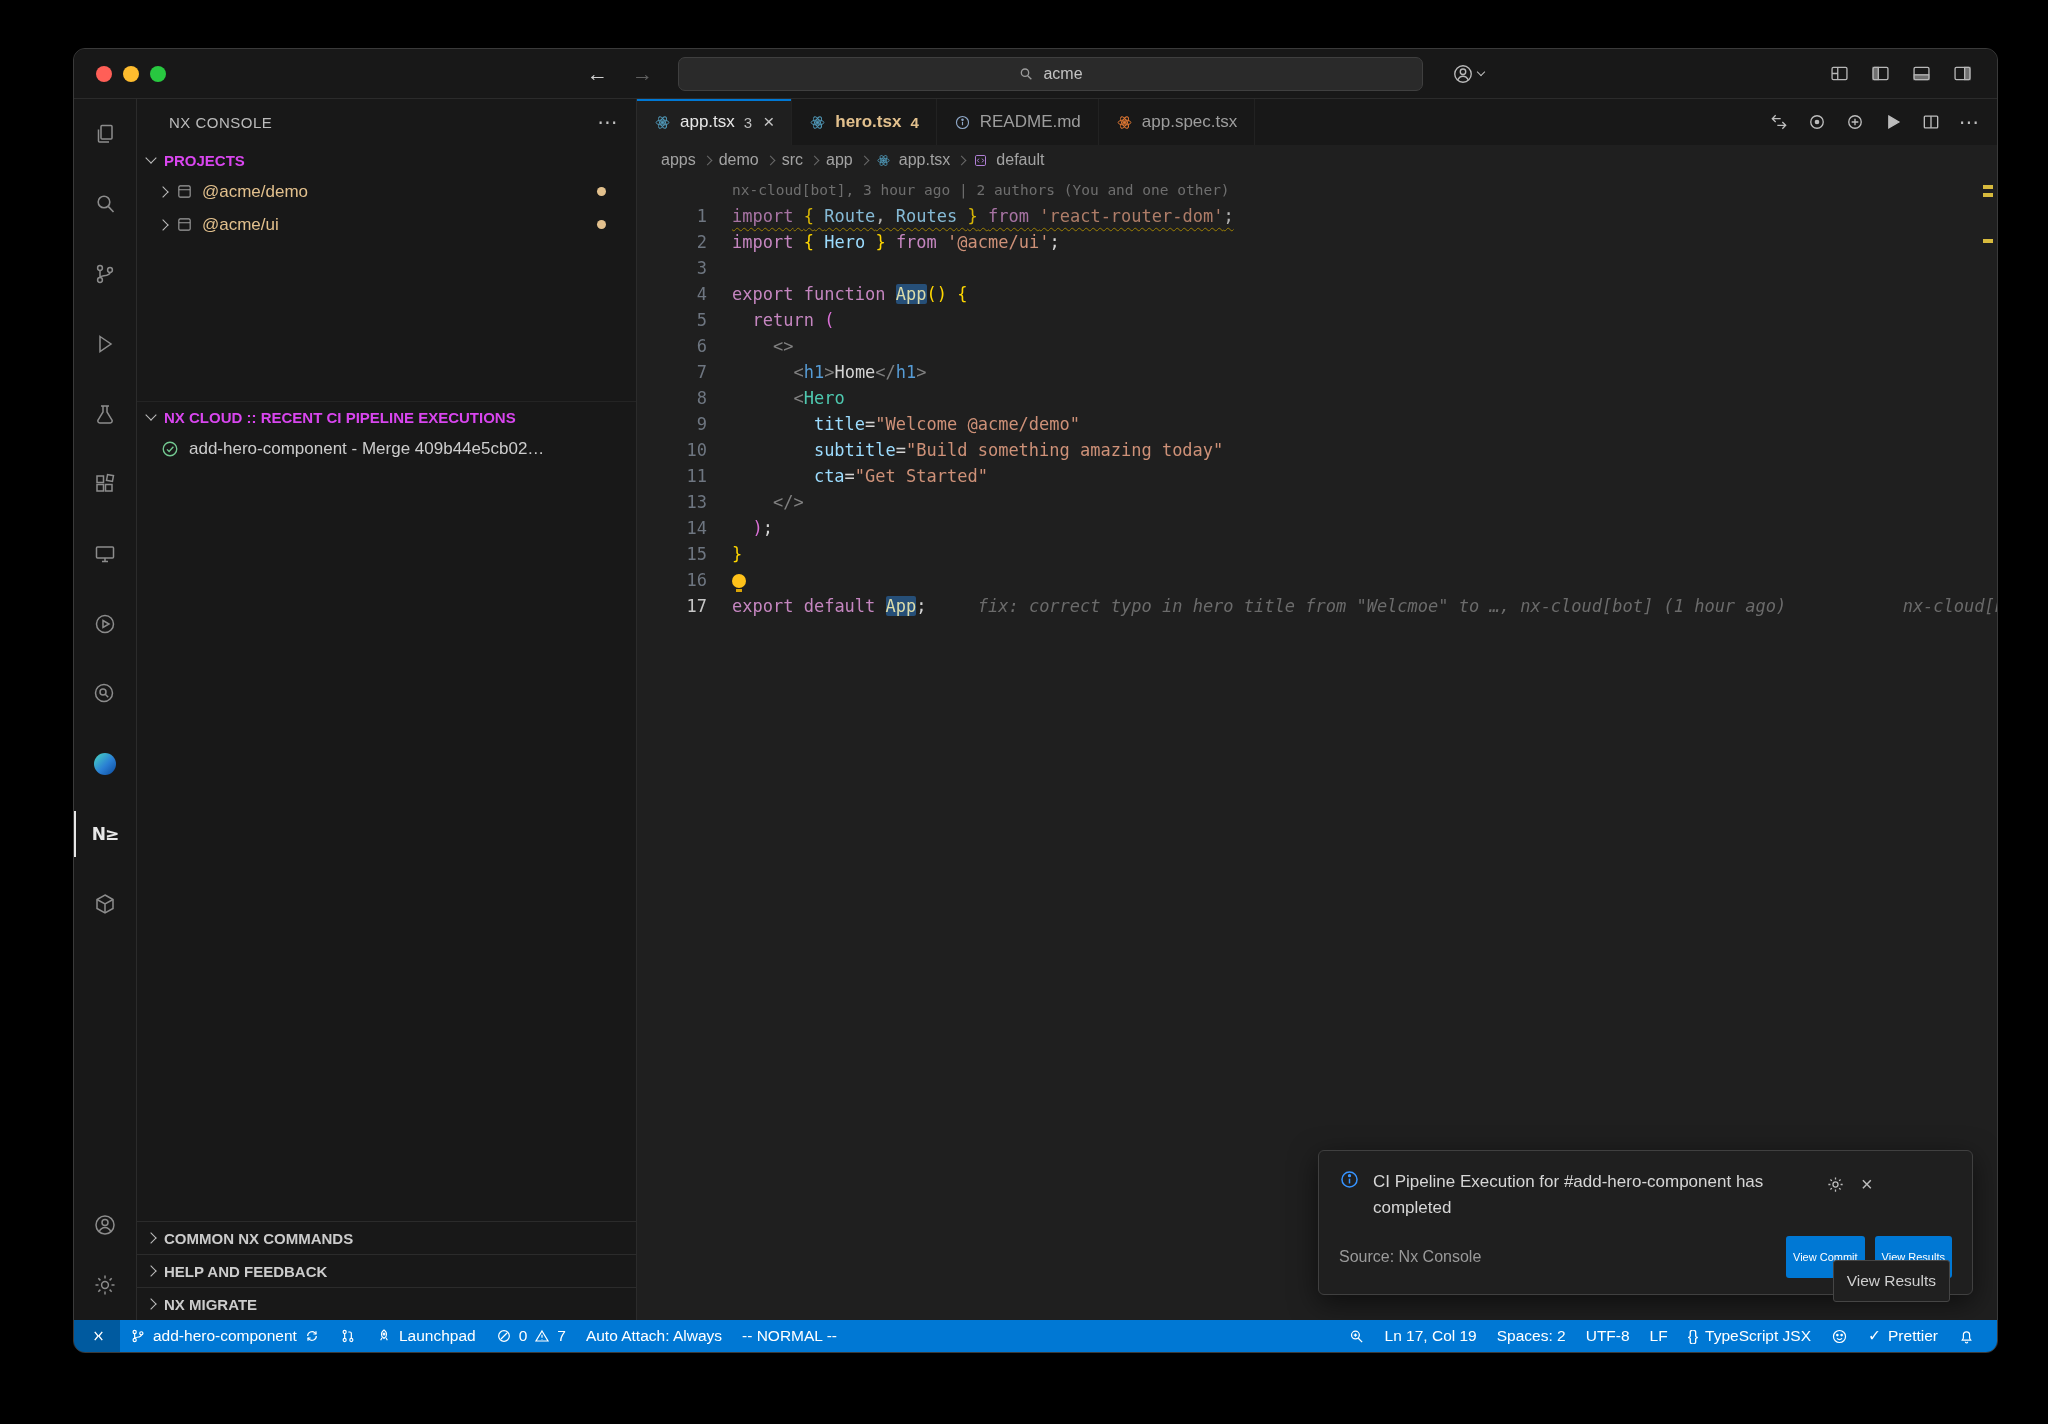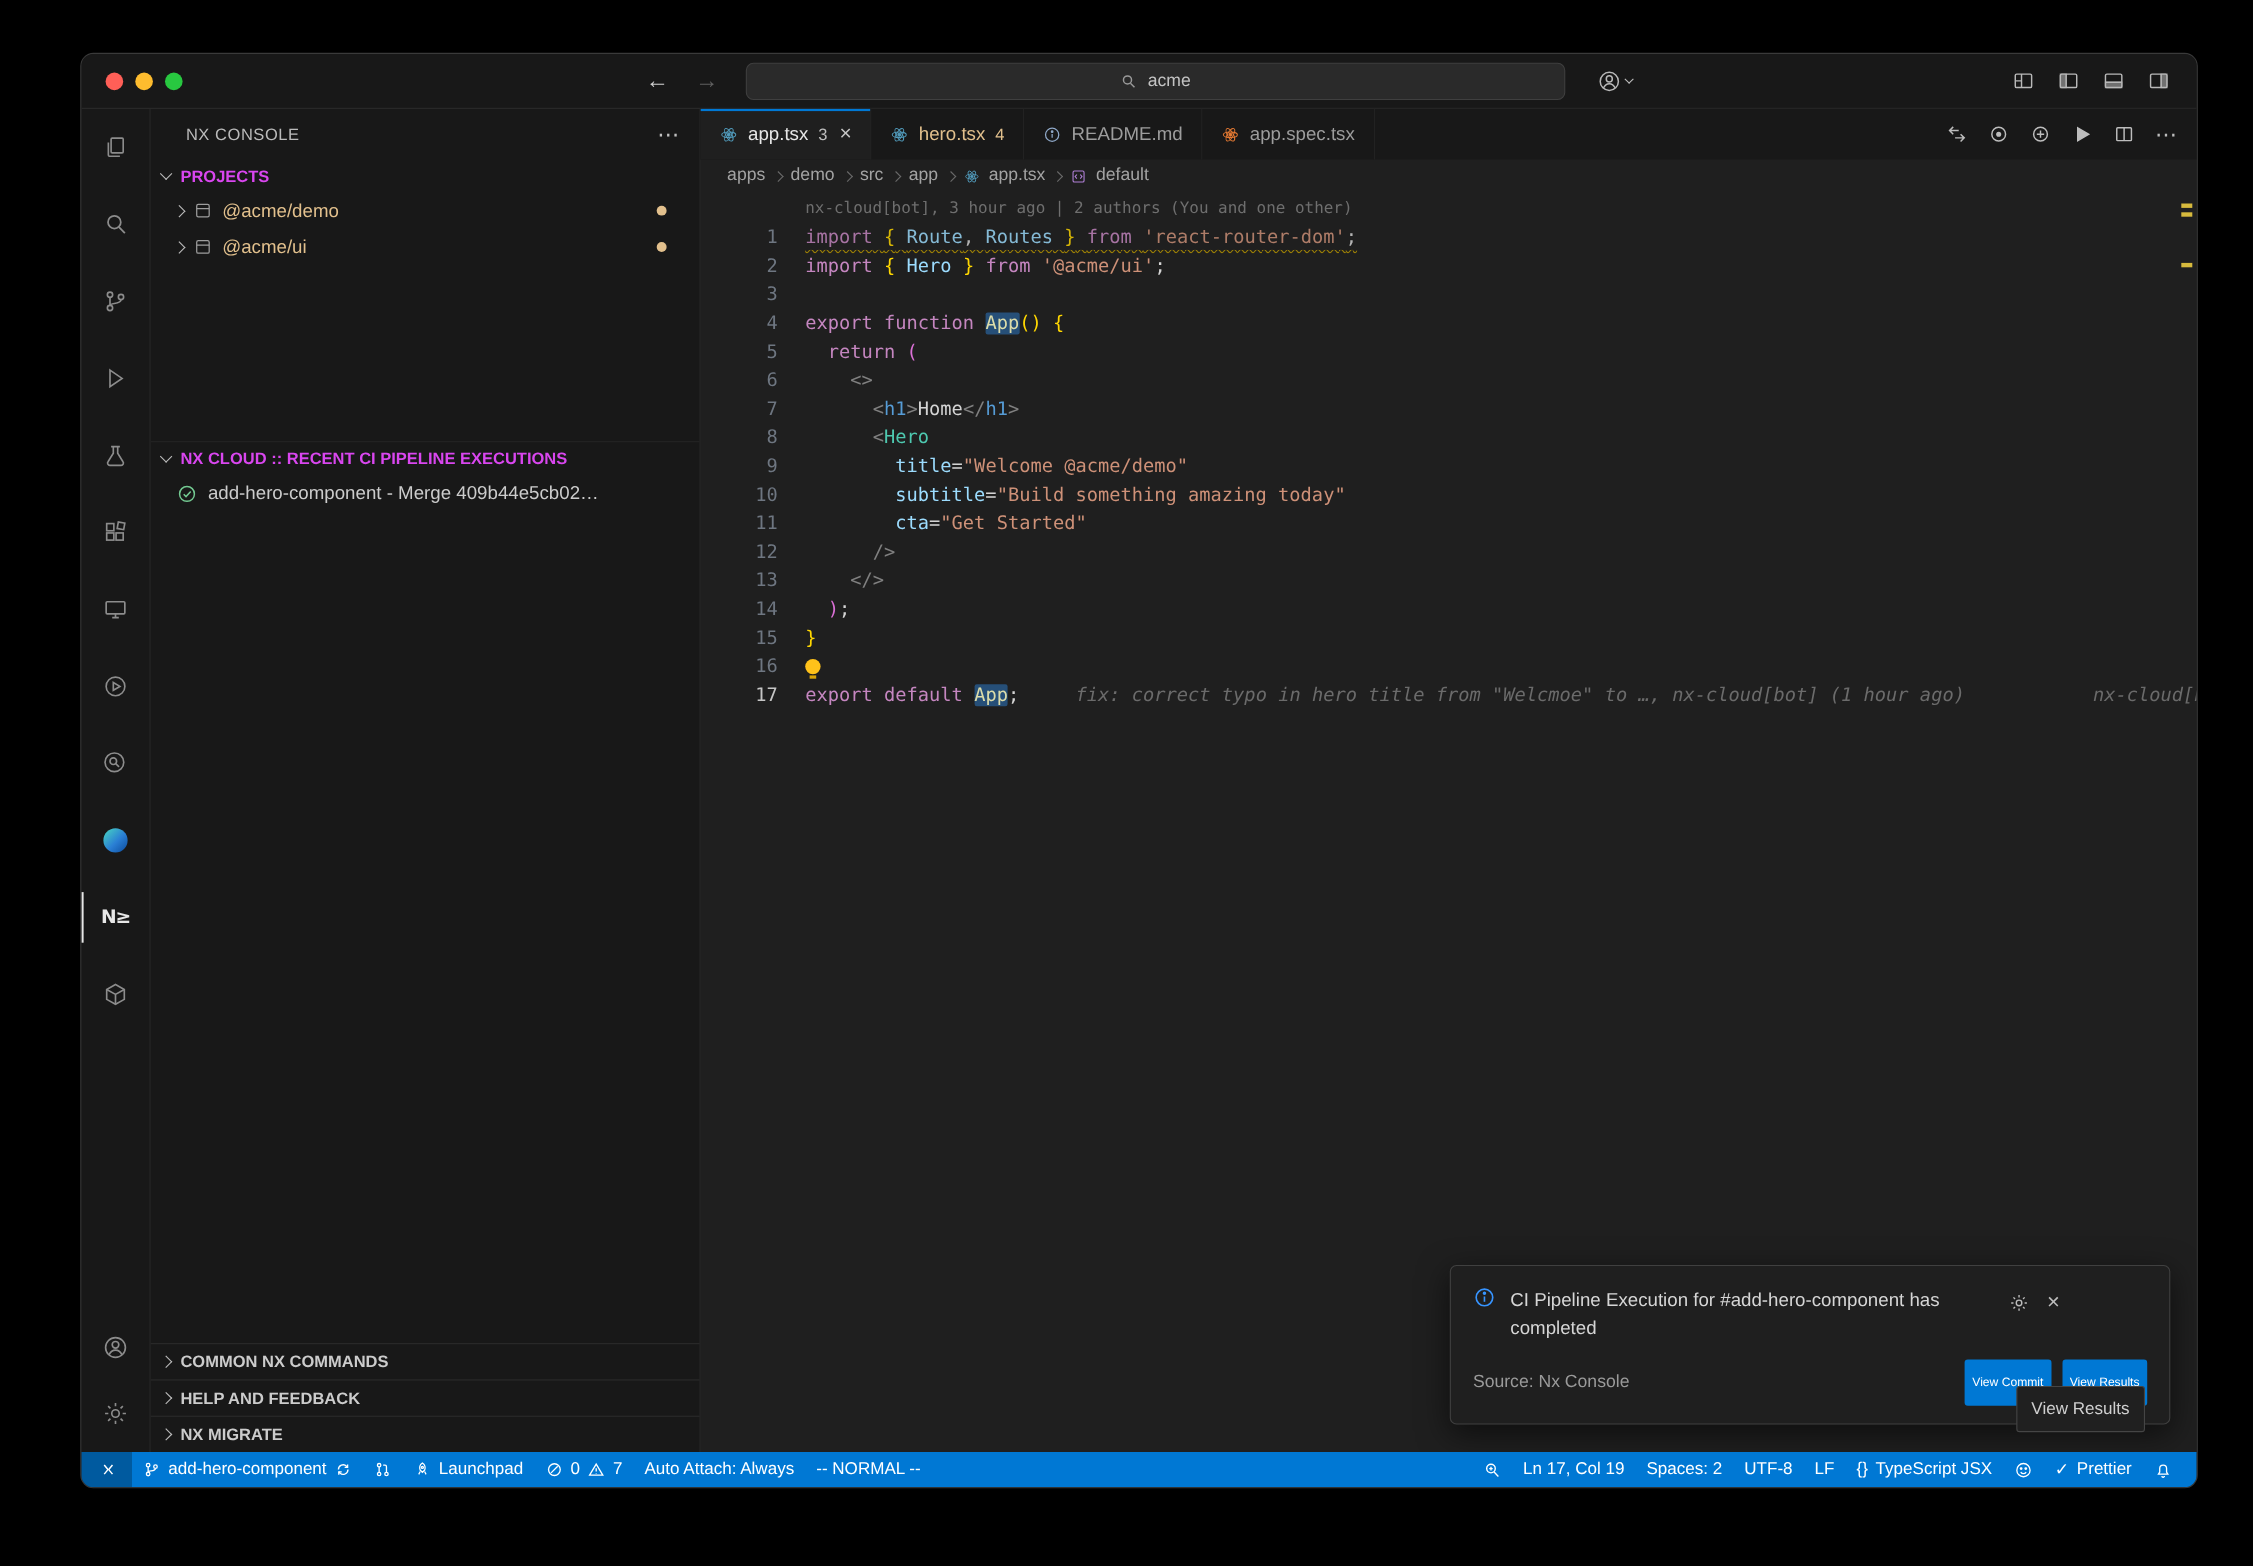--- a/index.html
+++ b/index.html
@@ -52,21 +52,21 @@
     padding-left:10px;font-weight:700;font-size:15px;color:#cccccc;}
   
   .editor-col{flex:1;display:flex;flex-direction:column;min-width:0;background:#1f1f1f;position:relative;}
   .tabbar{flex:0 0 46px;background:#181818;display:flex;align-items:stretch;}
   .tab{display:flex;align-items:center;gap:9px;padding:0 17px;font-size:17px;color:#9d9d9d;
     border-right:1px solid #222222;position:relative;white-space:nowrap;}
   .tab.active{background:#1f1f1f;color:#e7e7e7;}
   .tab.active::before{content:"";position:absolute;left:0;right:0;top:0;height:2px;background:#0078d4;}
   .tab .badge{font-size:15px;color:#bdbdbd;}
   .tab .badge:empty{display:none;}
-  .tab.warn-tab{color:#e2c08d;}
+  .tab.warn-tab{color:#e2c08d;font-weight:bold;}
   .tab.warn-tab .badge{color:#e2c08d;}
   .tab-close{font-size:19px;color:#c5c5c5;margin-left:2px;}
   .tab-actions{margin-left:auto;display:flex;gap:18px;align-items:center;padding-right:18px;color:#bdbdbd;}
   .breadcrumbs{flex:0 0 30px;display:flex;align-items:center;gap:8px;padding-left:24px;font-size:16px;color:#a3a3a3;}
   .bc-sep{display:inline-block;width:7px;height:7px;border-right:1.4px solid #6a6a6a;border-bottom:1.4px solid #6a6a6a;transform:rotate(-45deg);}
   
   .code-wrap{flex:1;position:relative;overflow:hidden;font-family:"DejaVu Sans Mono","Liberation Mono",monospace;
     font-size:17px;line-height:26px;padding-top:2px;}
   .blame-top{padding-left:95px;height:26px;display:flex;align-items:center;font-size:14.5px;color:#6e6e6e;}
   .code-line{display:flex;height:26px;white-space:pre;}
@@ -404,21 +404,20 @@
             <div class="code-line"><span class="ln">2</span><span class="lc"><span class="tk-kw">import</span><span class="tk-pl"> </span><span class="tk-b1">{</span><span class="tk-pl"> </span><span class="tk-v">Hero</span><span class="tk-pl"> </span><span class="tk-b1">}</span><span class="tk-pl"> </span><span class="tk-kw">from</span><span class="tk-pl"> </span><span class="tk-s">'@acme/ui'</span><span class="tk-pl">;</span></span></div>
             <div class="code-line"><span class="ln">3</span><span class="lc"></span></div>
             <div class="code-line"><span class="ln">4</span><span class="lc"><span class="tk-kw">export</span><span class="tk-pl"> </span><span class="tk-kw">function</span><span class="tk-pl"> </span><span class="tk-hl">App</span><span class="tk-b1">()</span><span class="tk-pl"> </span><span class="tk-b1">{</span></span></div>
             <div class="code-line"><span class="ln">5</span><span class="lc"><span class="tk-pl">  </span><span class="tk-kw">return</span><span class="tk-pl"> </span><span class="tk-b2">(</span></span></div>
             <div class="code-line"><span class="ln">6</span><span class="lc"><span class="tk-pl">    </span><span class="tk-ab">&lt;&gt;</span></span></div>
             <div class="code-line"><span class="ln">7</span><span class="lc"><span class="tk-pl">      </span><span class="tk-ab">&lt;</span><span class="tk-tag">h1</span><span class="tk-ab">&gt;</span><span class="tk-pl">Home</span><span class="tk-ab">&lt;/</span><span class="tk-tag">h1</span><span class="tk-ab">&gt;</span></span></div>
             <div class="code-line"><span class="ln">8</span><span class="lc"><span class="tk-pl">      </span><span class="tk-ab">&lt;</span><span class="tk-cmp">Hero</span></span></div>
             <div class="code-line"><span class="ln">9</span><span class="lc"><span class="tk-pl">        </span><span class="tk-v">title</span><span class="tk-op">=</span><span class="tk-s">"Welcome @acme/demo"</span></span></div>
             <div class="code-line"><span class="ln">10</span><span class="lc"><span class="tk-pl">        </span><span class="tk-v">subtitle</span><span class="tk-op">=</span><span class="tk-s">"Build something amazing today"</span></span></div>
             <div class="code-line"><span class="ln">11</span><span class="lc"><span class="tk-pl">        </span><span class="tk-v">cta</span><span class="tk-op">=</span><span class="tk-s">"Get Started"</span></span></div>
-            <div class="code-line"><span class="ln">12</span><span class="lc"><span class="tk-pl">      </span><span class="tk-ab">/&gt;</span></span></div>
             <div class="code-line"><span class="ln">13</span><span class="lc"><span class="tk-pl">    </span><span class="tk-ab">&lt;/&gt;</span></span></div>
             <div class="code-line"><span class="ln">14</span><span class="lc"><span class="tk-pl">  </span><span class="tk-b2">)</span><span class="tk-pl">;</span></span></div>
             <div class="code-line"><span class="ln">15</span><span class="lc"><span class="tk-b1">}</span></span></div>
             <div class="code-line"><span class="ln">16</span><span class="lc"><span class="bulb"></span></span></div>
             <div class="code-line active"><span class="ln">17</span><span class="lc"><span class="tk-kw">export</span><span class="tk-pl"> </span><span class="tk-kw">default</span><span class="tk-pl"> </span><span class="tk-hl">App</span><span class="tk-pl">;</span><span class="tk-blame">     fix: correct typo in hero title from "Welcmoe" to …, nx-cloud[bot] (1 hour ago)</span></span><span class="edge-txt">nx-cloud[b</span></div>
           </div>
         <div class="ruler-mark" style="top:10px;"></div>
         <div class="ruler-mark" style="top:18px;"></div>
         <div class="ruler-mark" style="top:64px;"></div>
 

